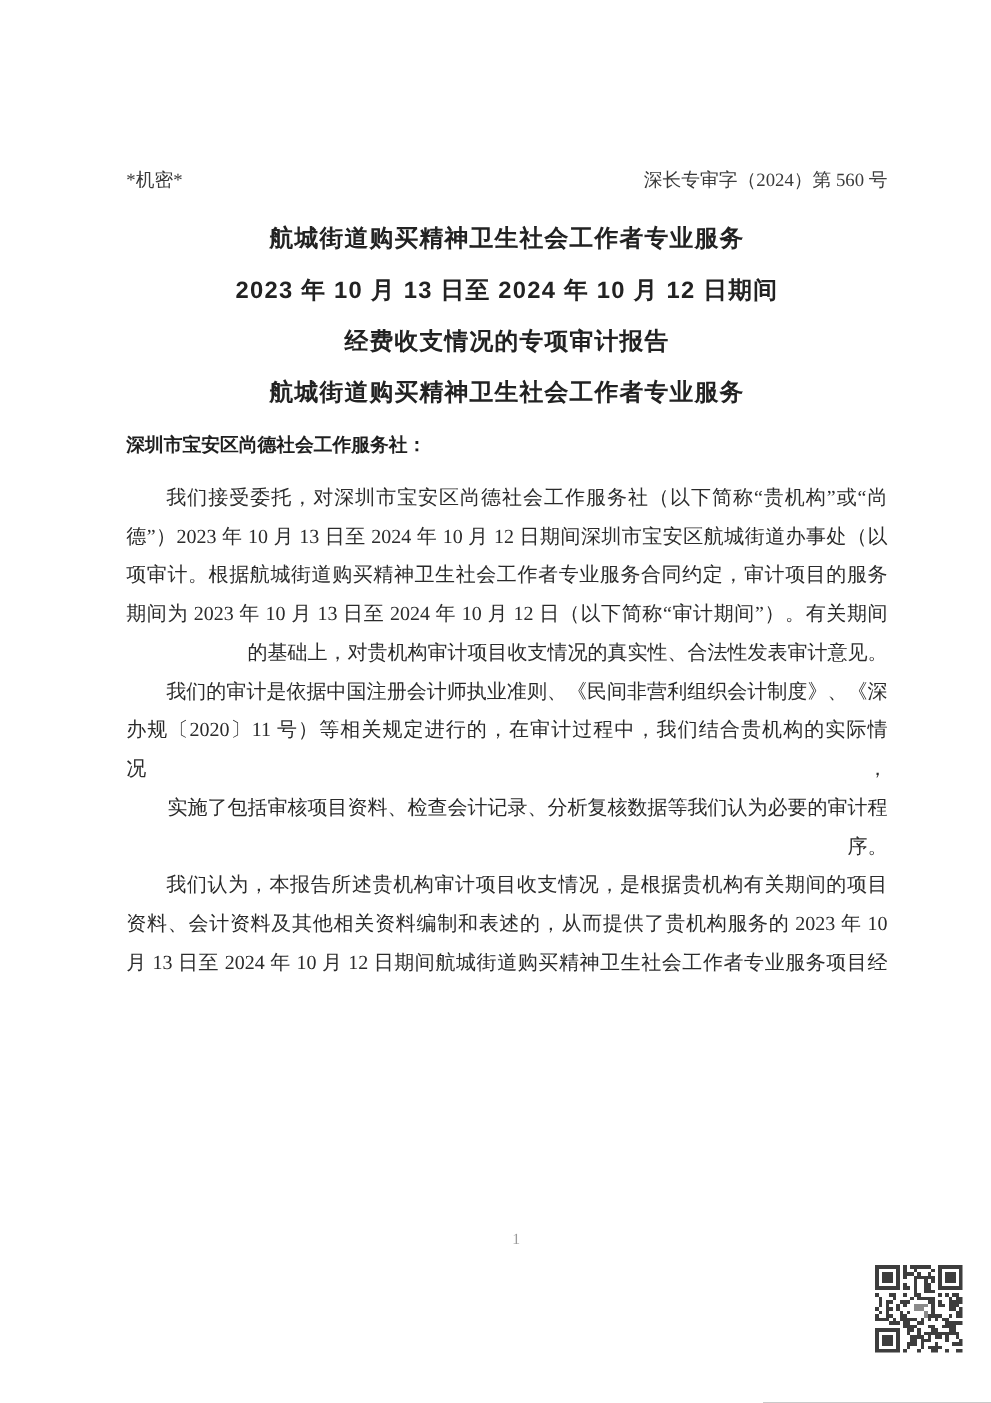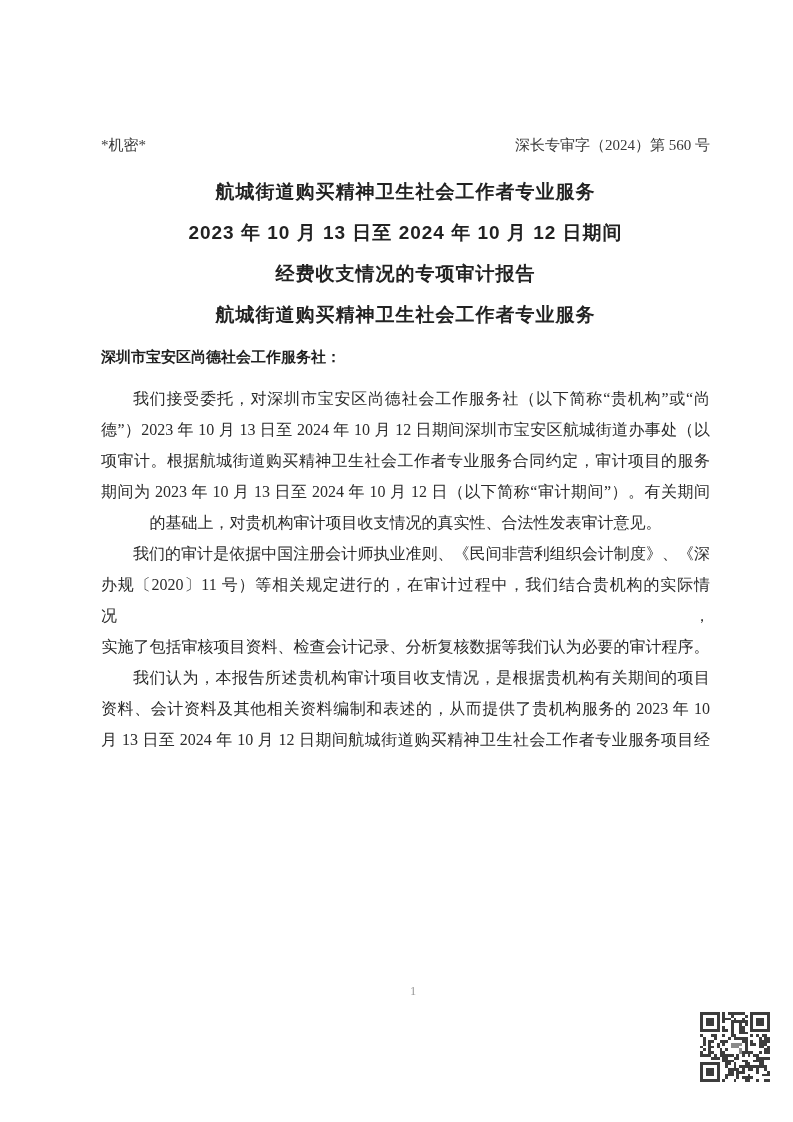--- a/index.html
+++ b/index.html
@@ -42,21 +42,21 @@
   .paragraphs { margin-top: 12px; }
   .bline {
     font-size: 16px;
     line-height: 31px;
     text-align: justify;
     text-align-last: justify;
     text-justify: inter-character;
     color: #2b2b2b;
   }
   .bline.first { text-indent: 2em; }
-  .bline.last  { text-align: center; text-align-last: auto; }
+  .bline.last  { text-align: right; text-align-last: auto; margin-left: 32px; }
   .page-number {
     position: absolute;
     left: 133px;
     width: 560px;
     top: 984px;
     text-align: center;
     font-size: 12.5px;
     color: #9a9a9a;
   }
   .qr-box {

